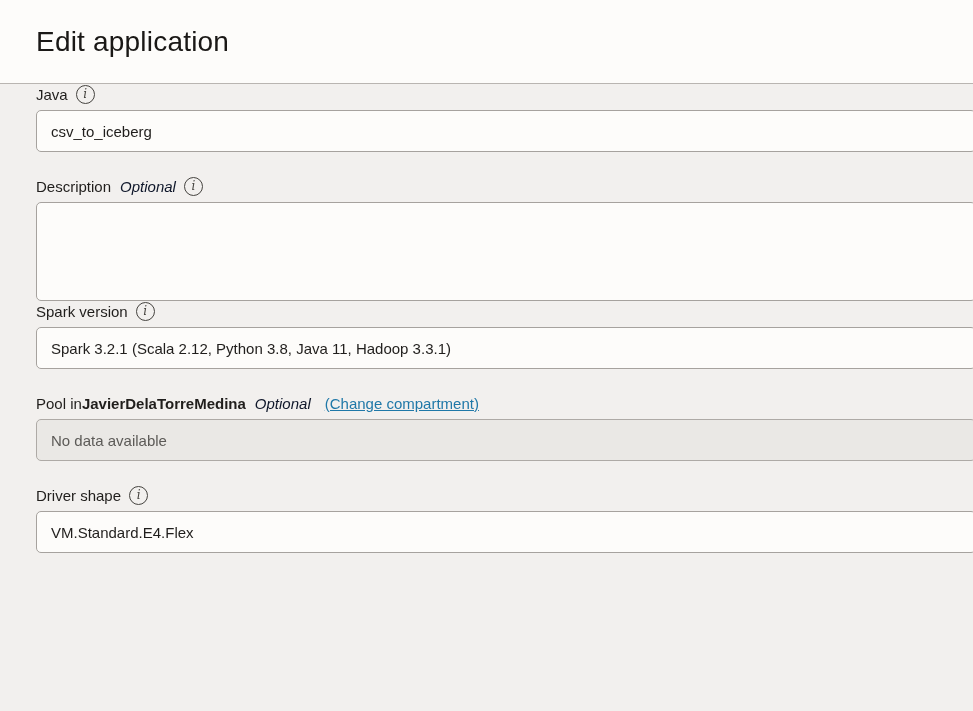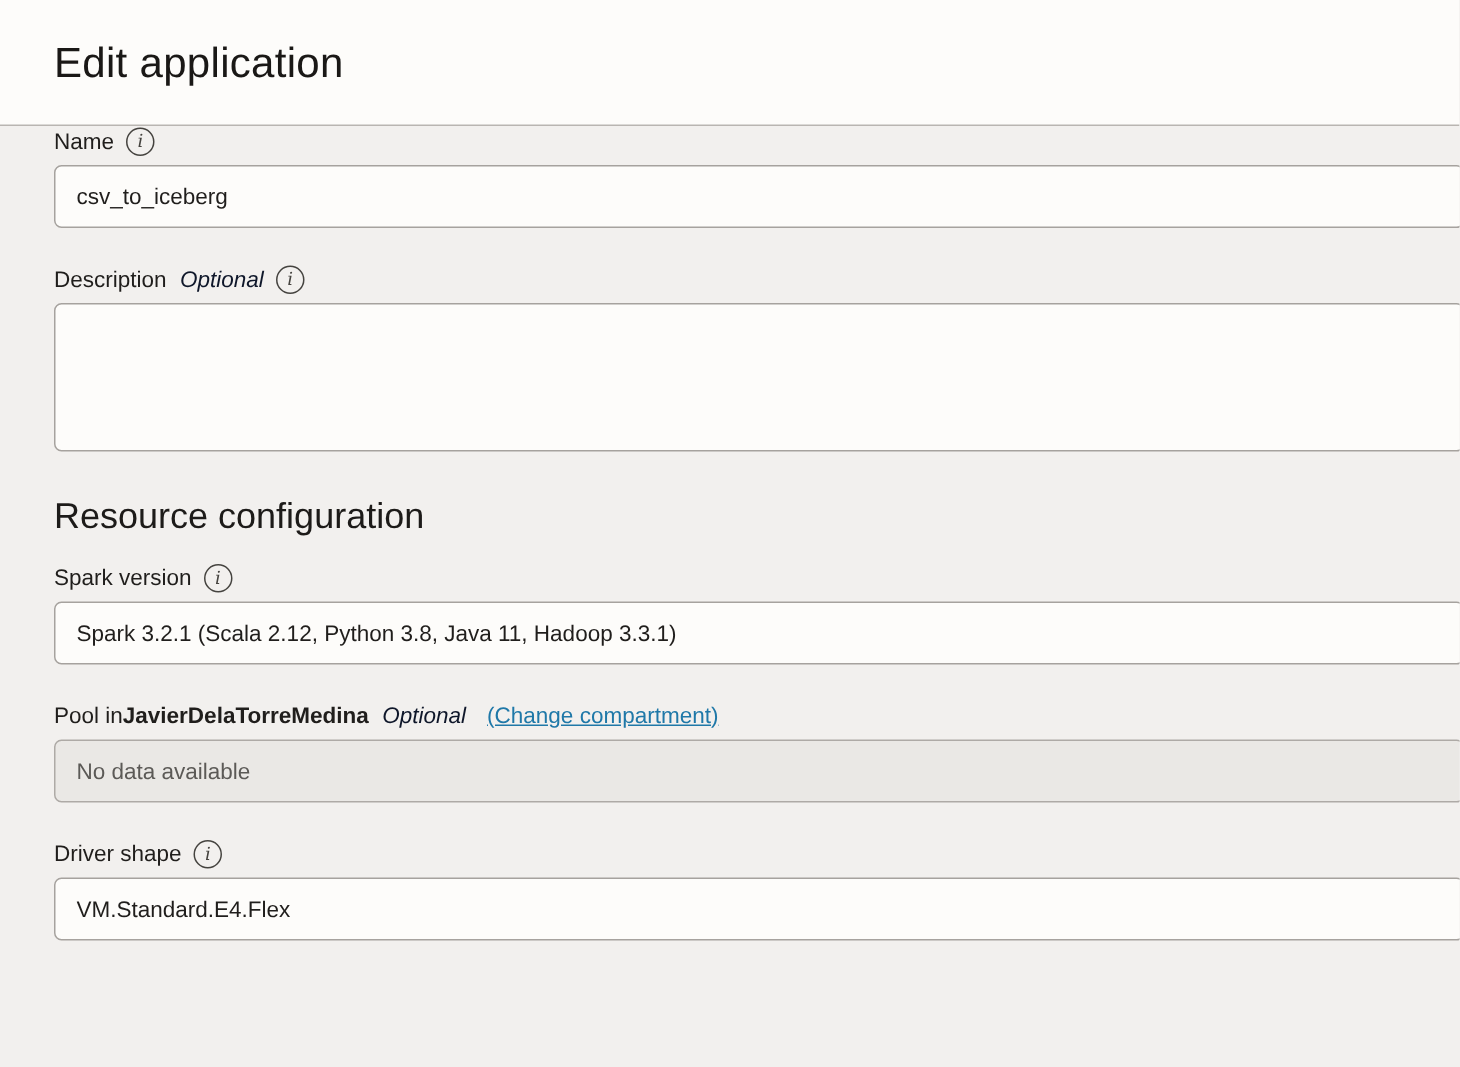--- a/index.html
+++ b/index.html
@@ -102,33 +102,32 @@
 <body>
 
 <div class="panel-header">
   <h1 class="page-title">Edit application</h1>
 </div>
 
 <div class="content">
 
 
   <div class="field-label-row">
-    <span class="label-text">Name</span>
+    <span class="label-text">Java</span>
     <span class="info-icon">i</span>
   </div>
   <input class="text-input" type="text" value="csv_to_iceberg" style="">
 
   <div class="field-label-row">
     <span class="label-text">Description</span>
     <span class="optional-text">Optional</span>
     <span class="info-icon">i</span>
   </div>
   <textarea class="textarea-box" style=""></textarea>
 
-  <h2 class="section-heading">Resource configuration</h2>
 
   <div class="field-label-row">
     <span class="label-text">Spark version</span>
     <span class="info-icon">i</span>
   </div>
   <input class="text-input" type="text" value="Spark 3.2.1 (Scala 2.12, Python 3.8, Java 11, Hadoop 3.3.1)" style="">
 
   <div class="field-label-row">
     <span class="label-text">Pool in</span>
     <span class="label-text bold" style="margin-left:0;">JavierDelaTorreMedina</span>

